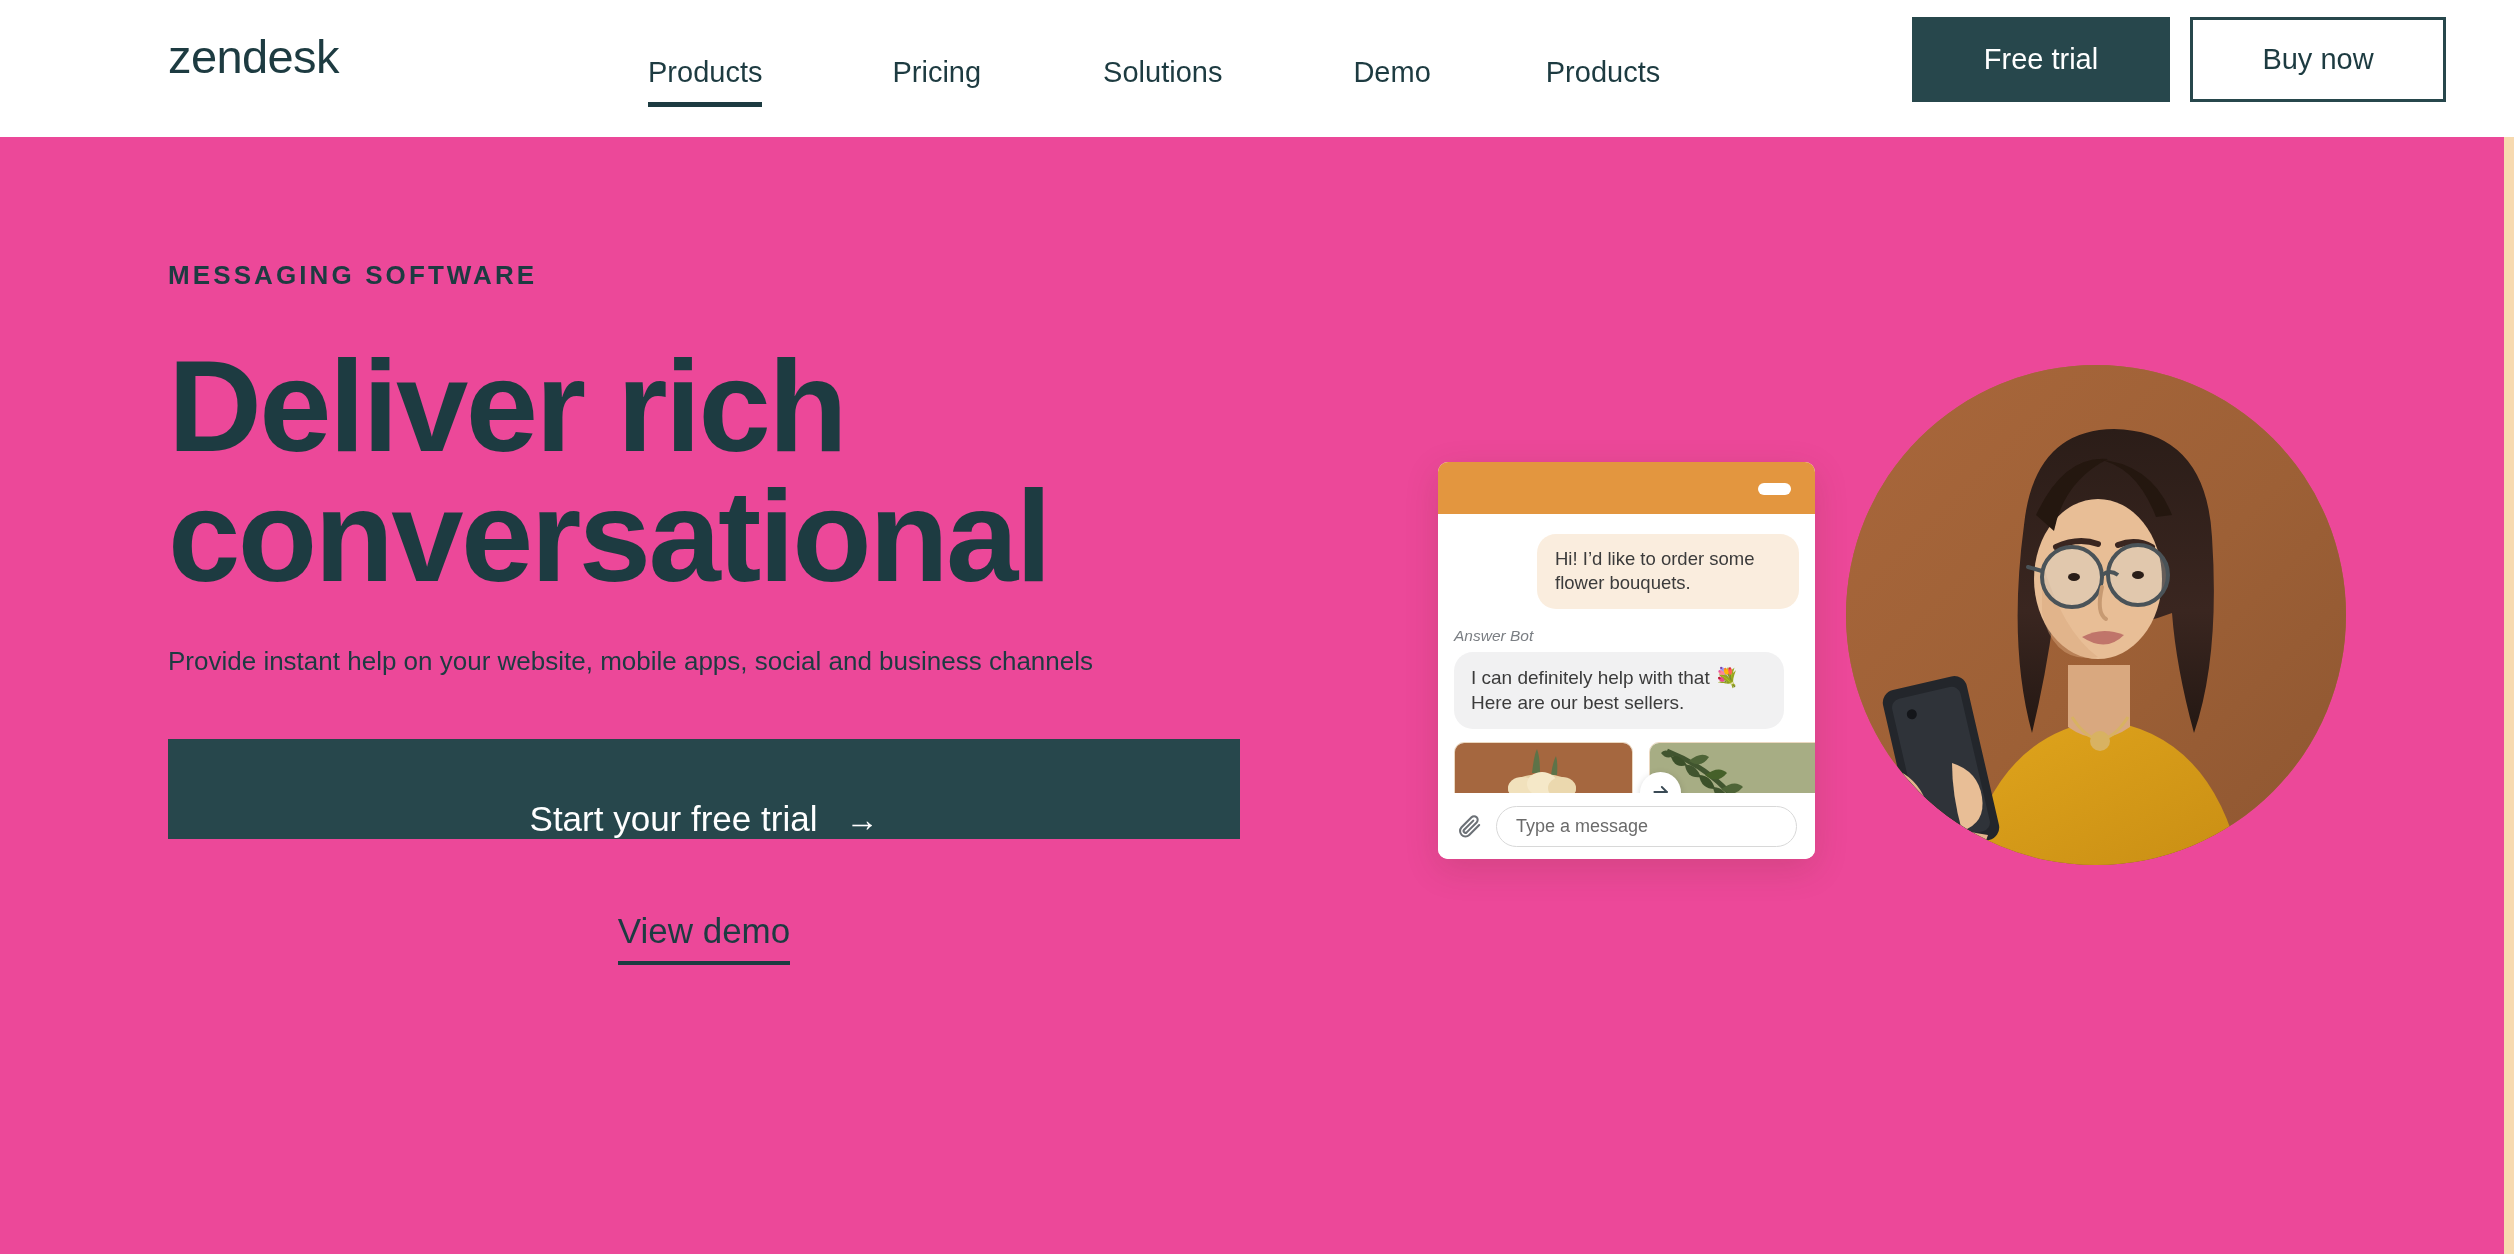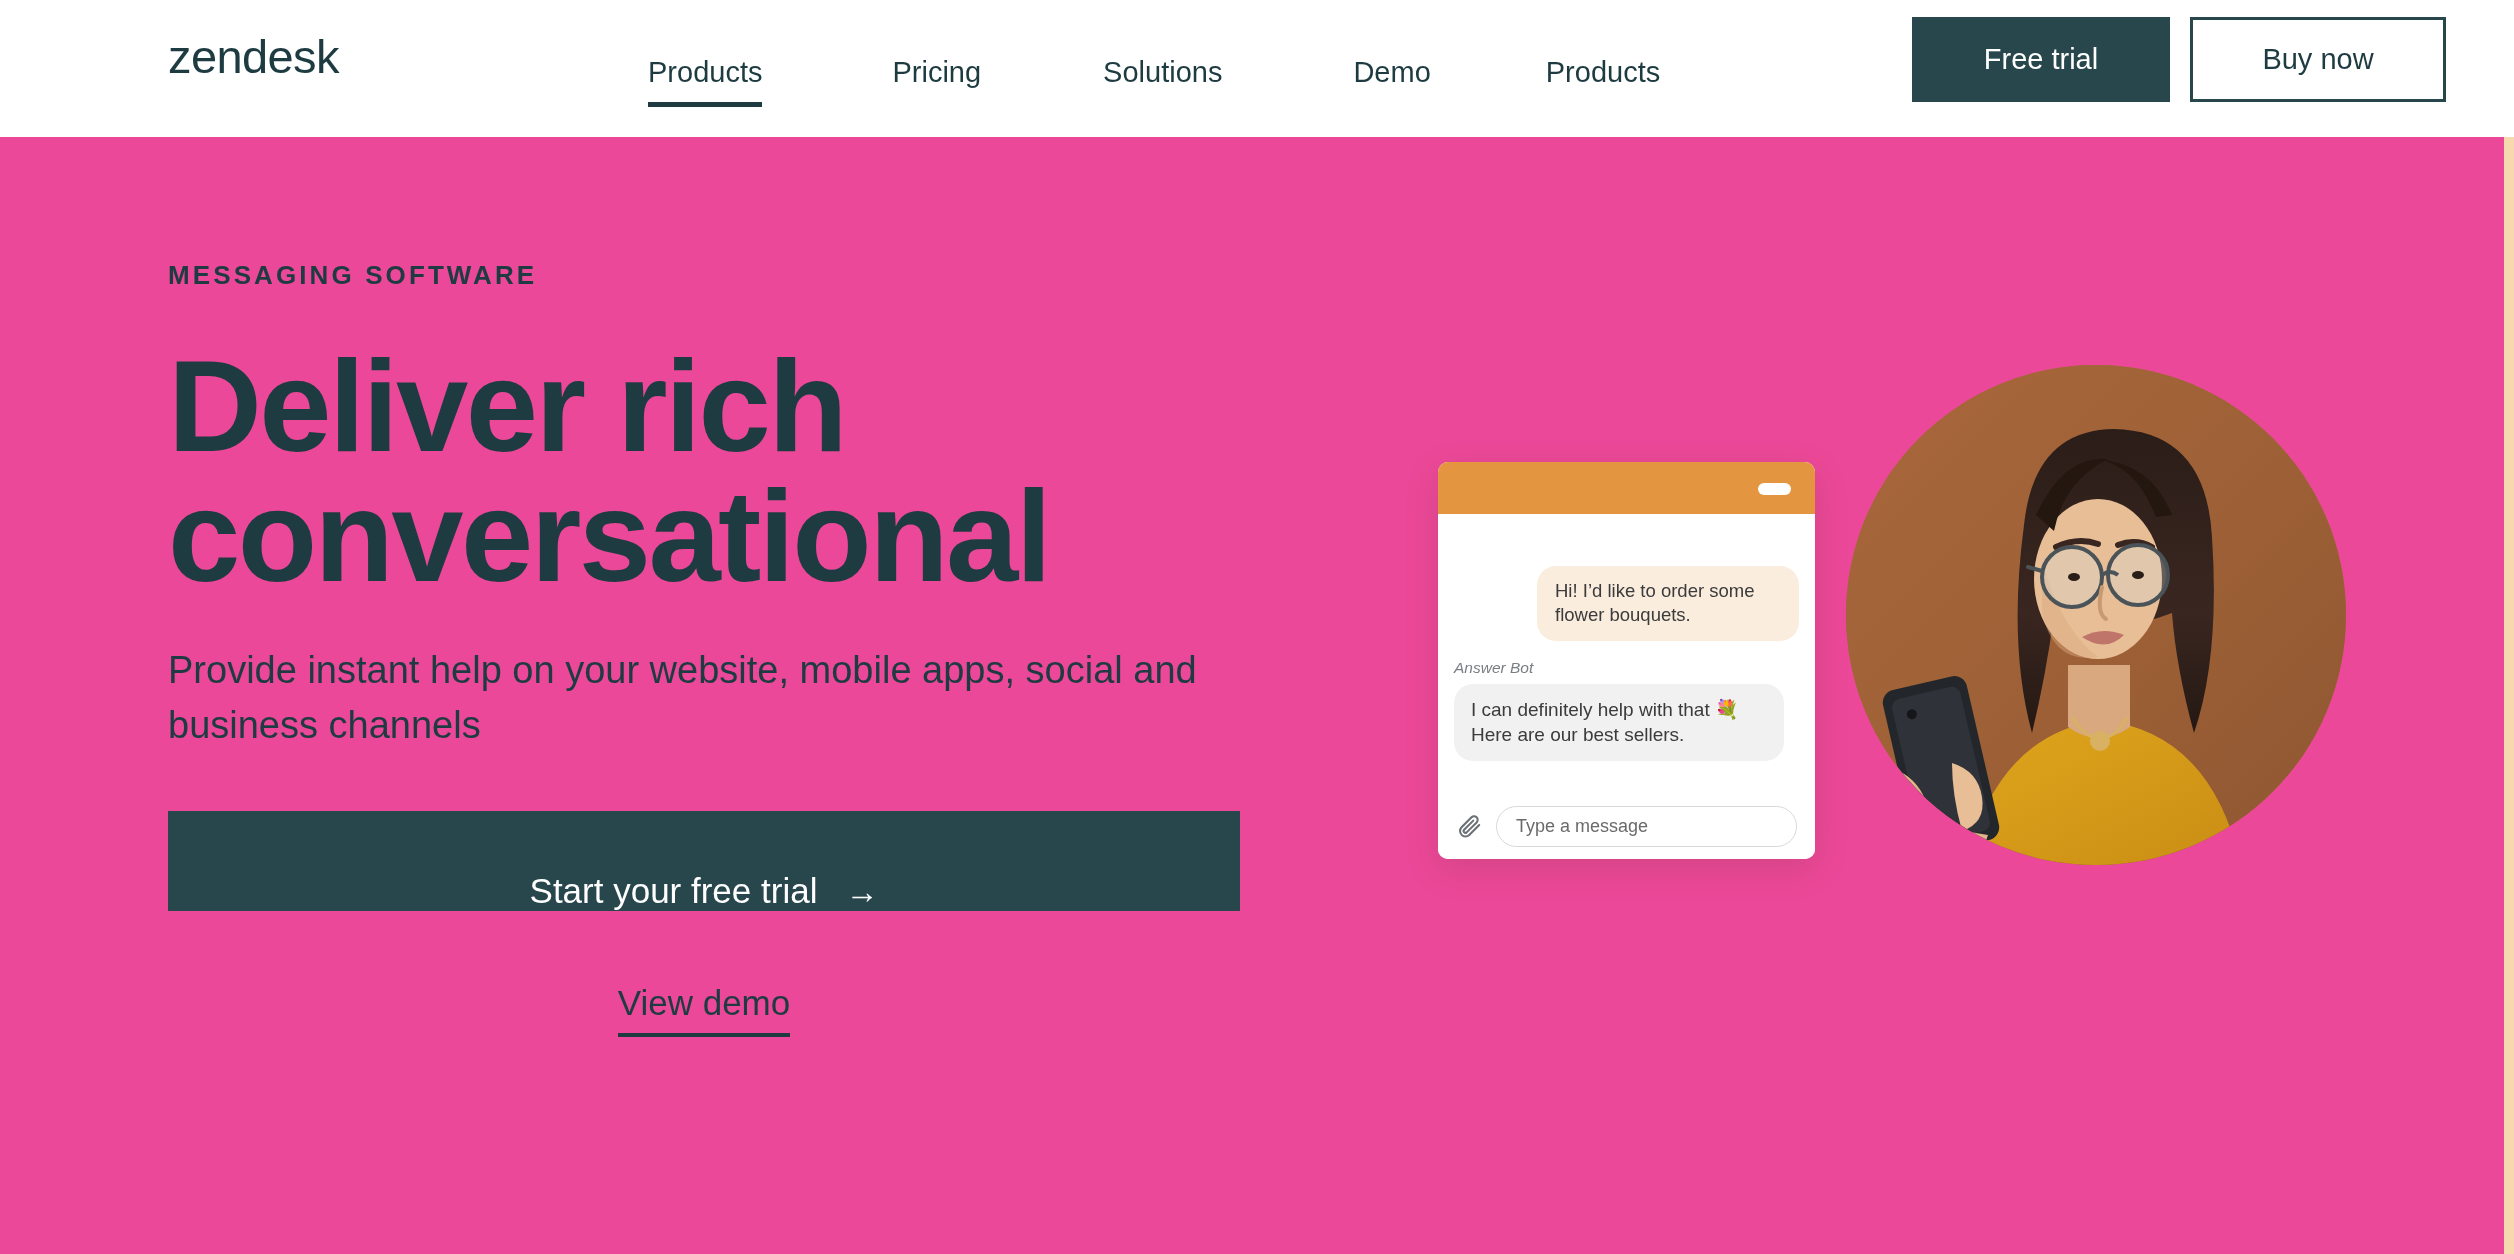--- a/index.html
+++ b/index.html
@@ -147,21 +147,21 @@
   .hero-title {
     font-size: 130px;
     line-height: 1.0;
     font-weight: bold;
     color: #1D3B41;
     letter-spacing: -2.6px;
     margin-bottom: 42px;
   }
 
   .hero-sub {
-    font-size: 38px;
+    font-size: 26px;
     line-height: 1.45;
     color: #1D3B41;
     margin-bottom: 58px;
     max-width: 1070px;
   }
 
   .cta-primary {
     width: 1072px;
     height: 100px;
     background: #27474C;
@@ -219,21 +219,20 @@
     top: 325px;
     width: 377px;
     height: 397px;
     background: #ffffff;
     border-radius: 10px;
     box-shadow: 0 10px 34px rgba(80, 50, 20, 0.16);
     z-index: 10;
     overflow: hidden;
     display: flex;
     flex-direction: column;
-    gap: 32px;
   }
 
   .widget-header {
     height: 52px;
     background: #E3963F;
     position: relative;
     flex: 0 0 auto;
   }
   .minimize-pill {
     position: absolute;

